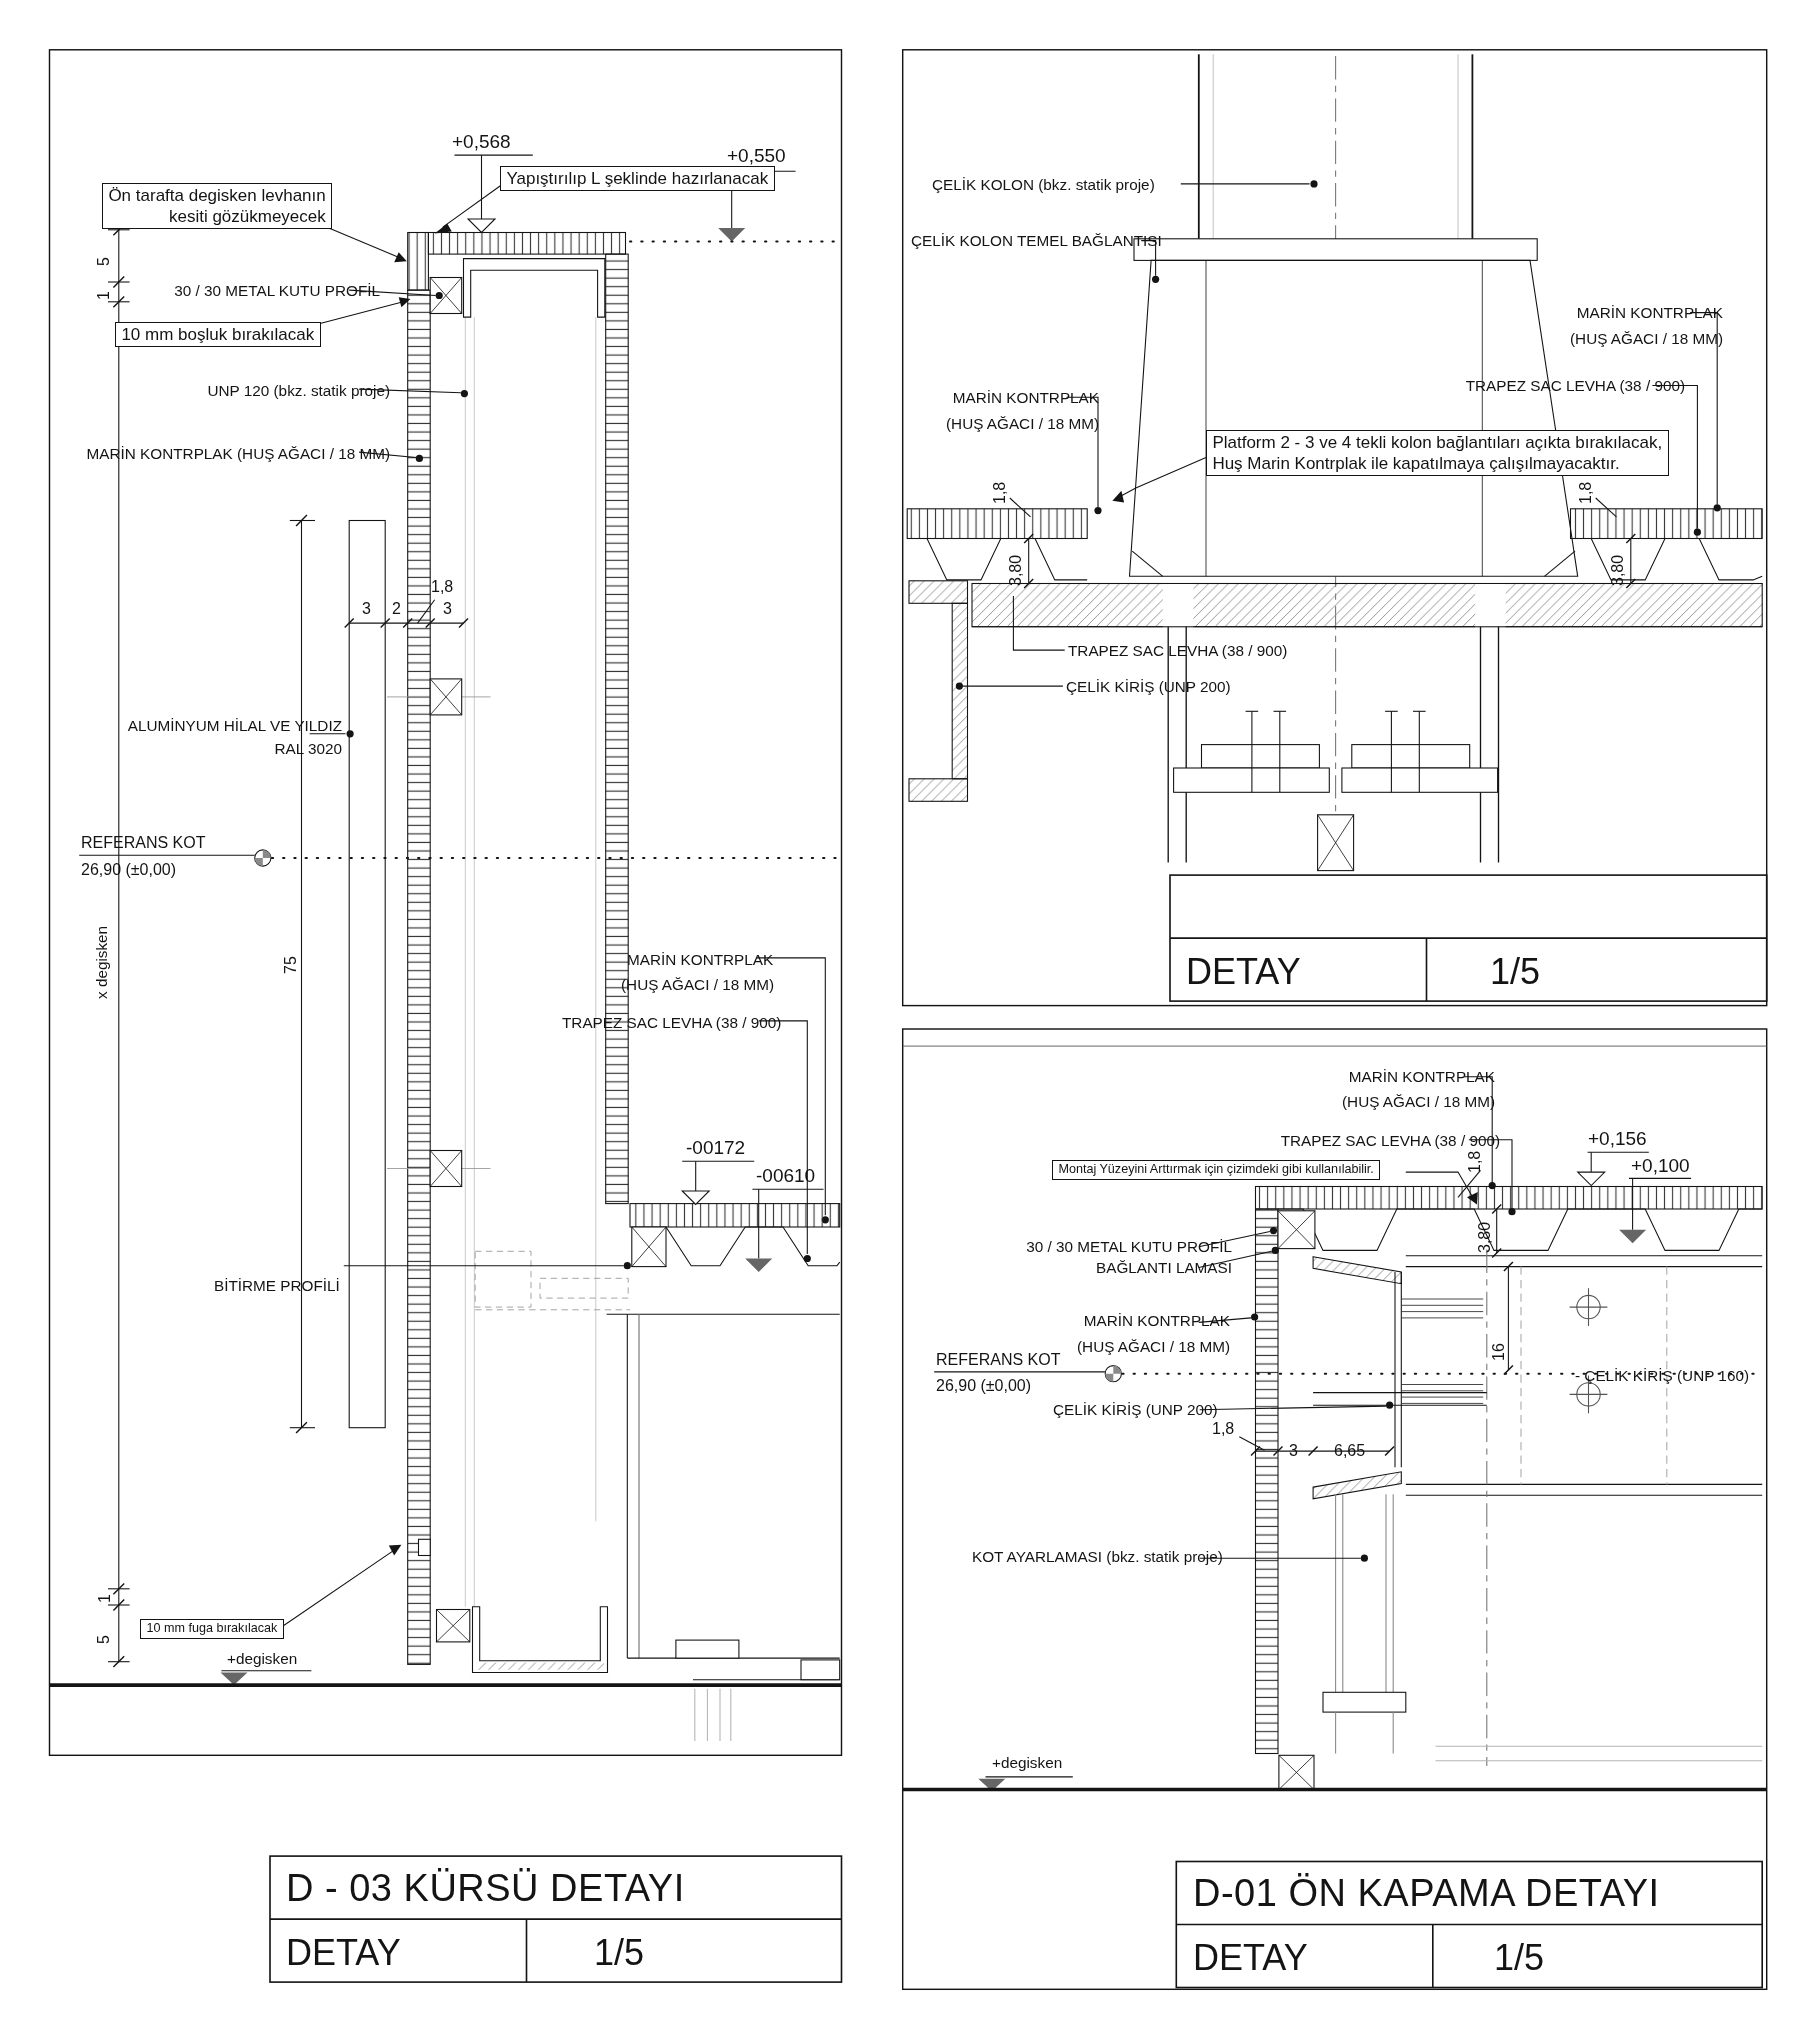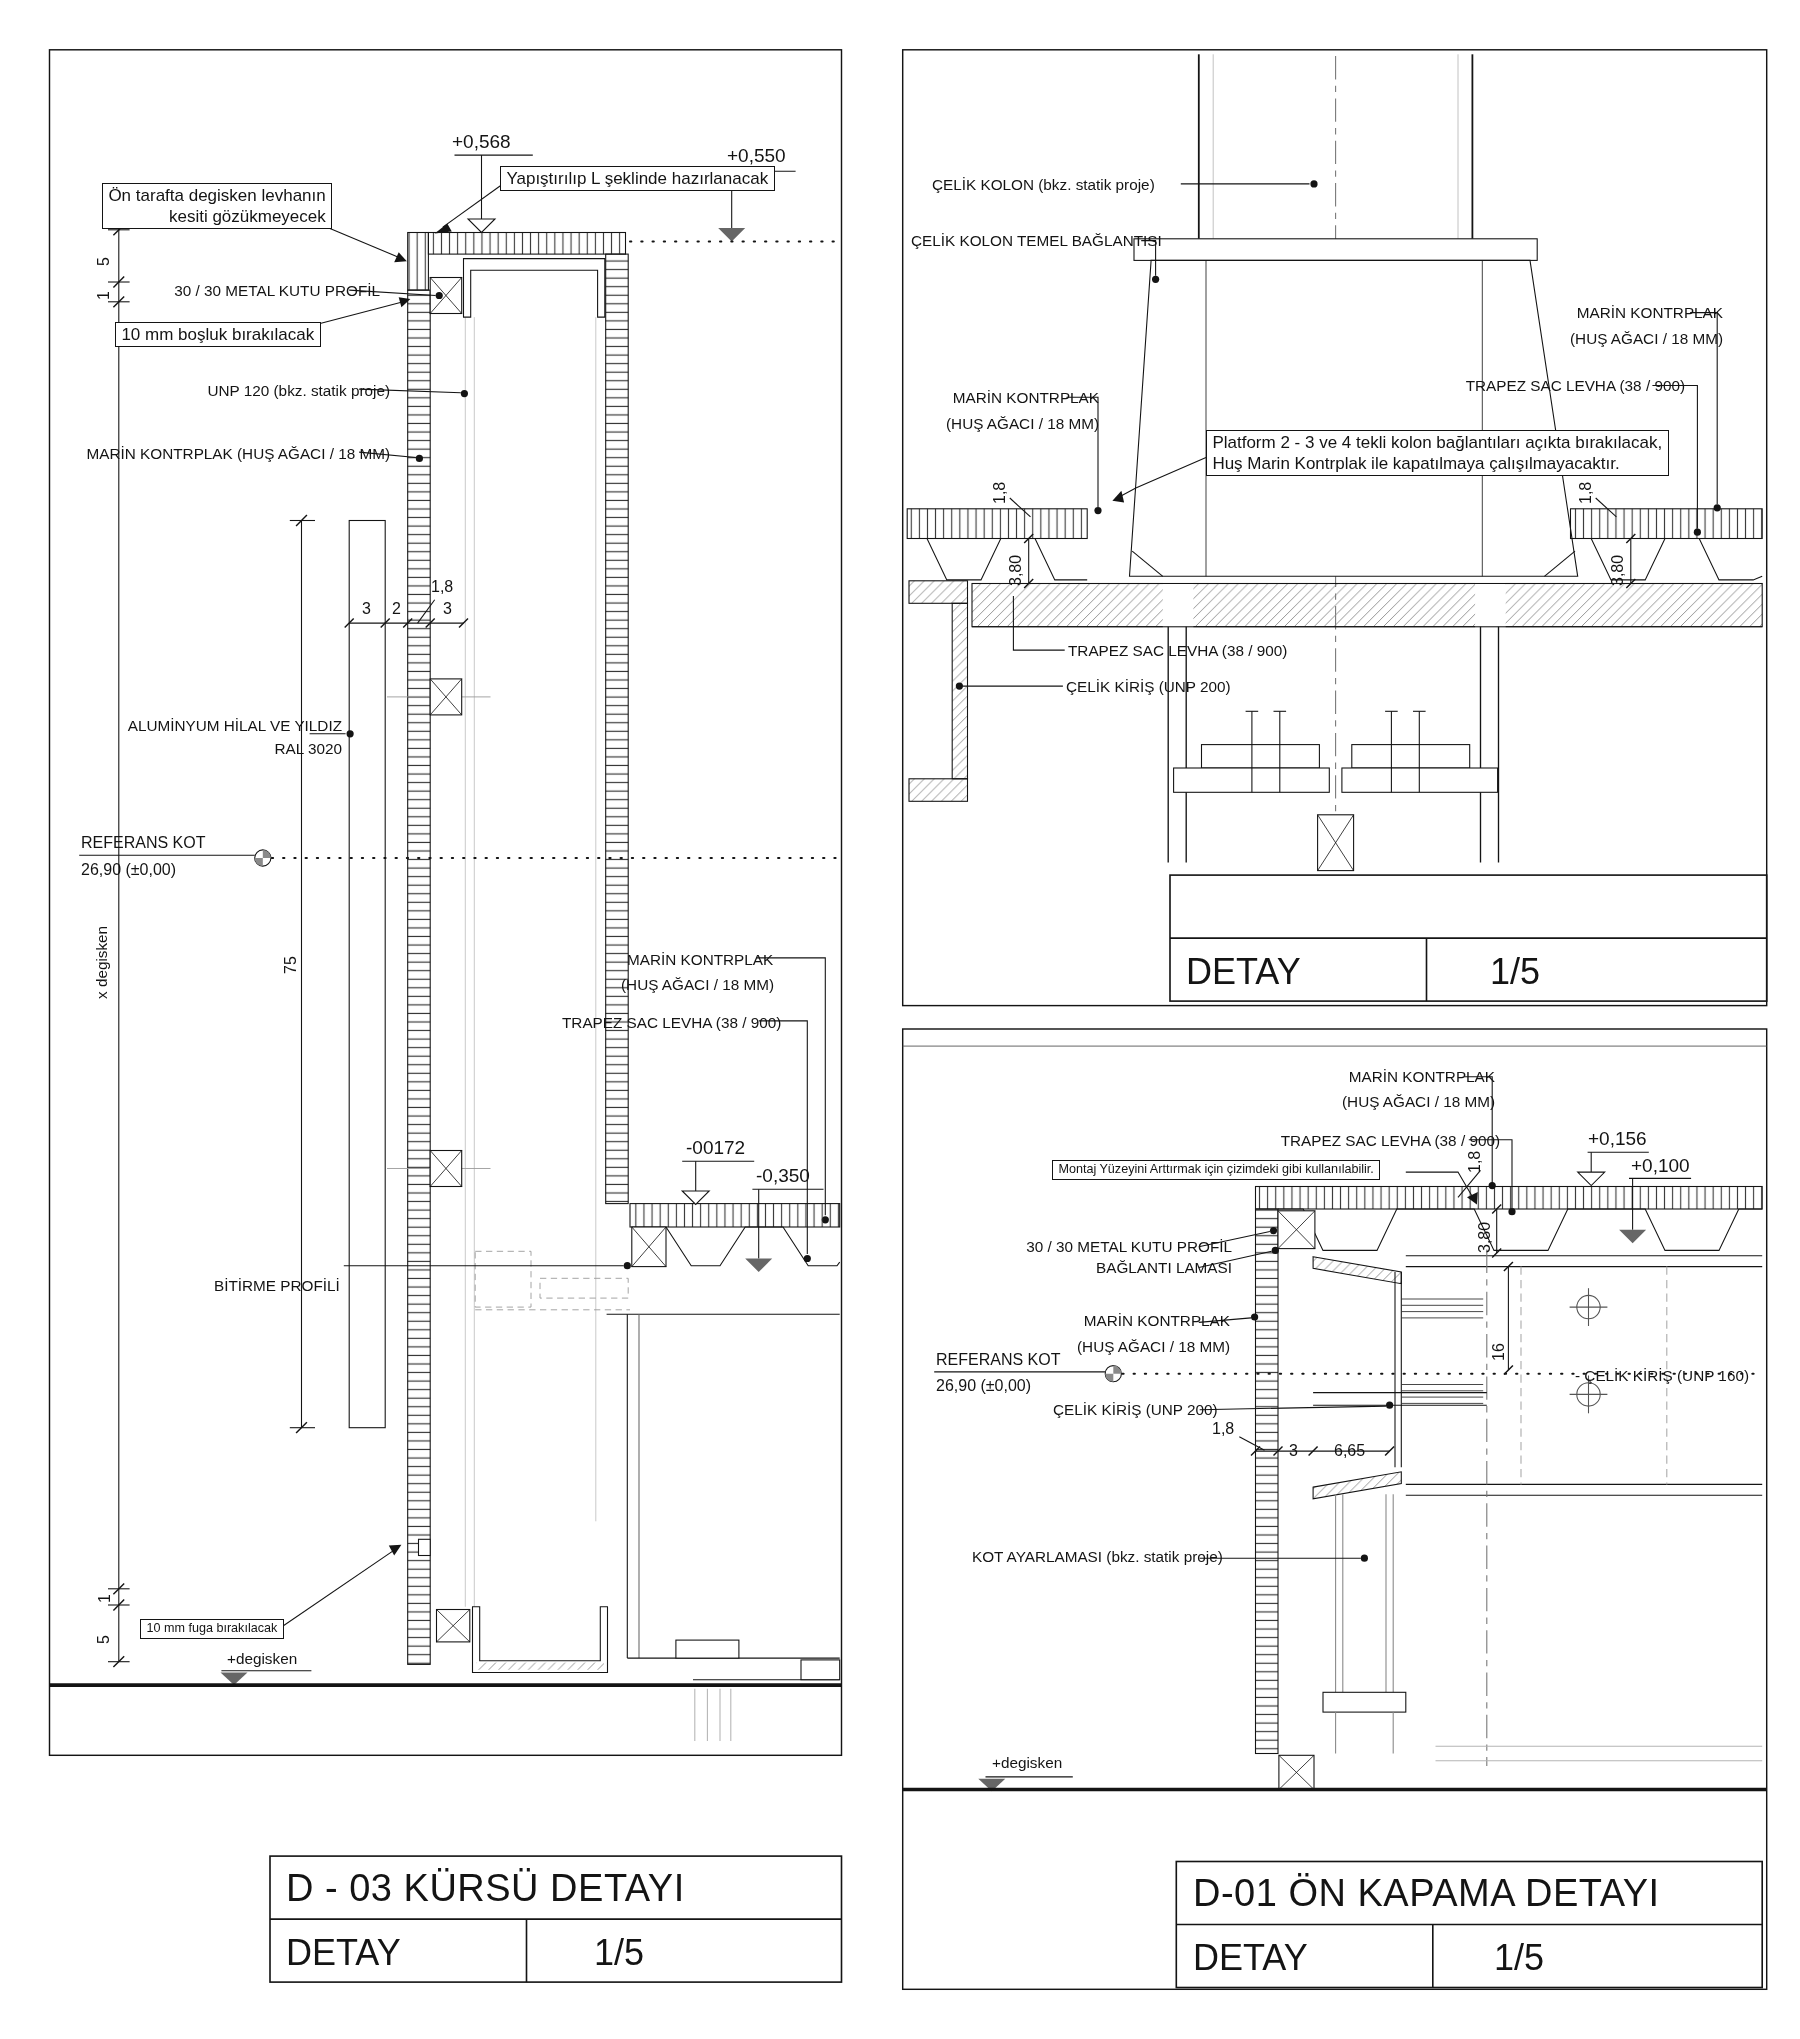--- a/index.html
+++ b/index.html
@@ -431,21 +431,21 @@
 <div class="lb r" style="right:1491px;top:716px;">ALUMİNYUM HİLAL VE YILDIZ</div>
 <div class="lb r" style="right:1491px;top:739px;">RAL 3020</div>
 <div class="lb dim" style="left:81px;top:833px;">REFERANS KOT</div>
 <div class="lb dim" style="left:81px;top:860px;">26,90  (±0,00)</div>
 <div class="lb rot" style="left:92px;top:999px;">x degisken</div>
 <div class="lb dim rot" style="left:281px;top:974px;">75</div>
 <div class="lb" style="left:627px;top:950px;">MARİN KONTRPLAK</div>
 <div class="lb" style="left:621px;top:975px;">(HUŞ AĞACI / 18 MM)</div>
 <div class="lb" style="left:562px;top:1013px;">TRAPEZ SAC LEVHA (38 / 900)</div>
 <div class="lb lvl" style="left:686px;top:1136px;">-00172</div>
-<div class="lb lvl" style="left:756px;top:1164px;">-0,350</div>
+<div class="lb lvl" style="left:756px;top:1164px;">-00610</div>
 <div class="lb" style="left:214px;top:1256px;margin-top:20px;">BİTİRME PROFİLİ</div>
 <div class="lb box xs" style="left:140px;top:1619px;">10 mm fuga bırakılacak</div>
 <div class="lb dim rot" style="left:95px;top:1603px;">1</div>
 <div class="lb dim rot" style="left:94px;top:1644px;">5</div>
 <div class="lb" style="left:227px;top:1649px;">+degisken</div>
 <div class="lb t-big" style="left:286px;top:1865px;">D - 03 KÜRSÜ DETAYI</div>
 <div class="lb t-med" style="left:286px;top:1930px;">DETAY</div>
 <div class="lb t-med" style="left:594px;top:1930px;">1/5</div>
 
 <div class="lb" style="left:932px;top:175px;">ÇELİK KOLON (bkz. statik proje)</div>

